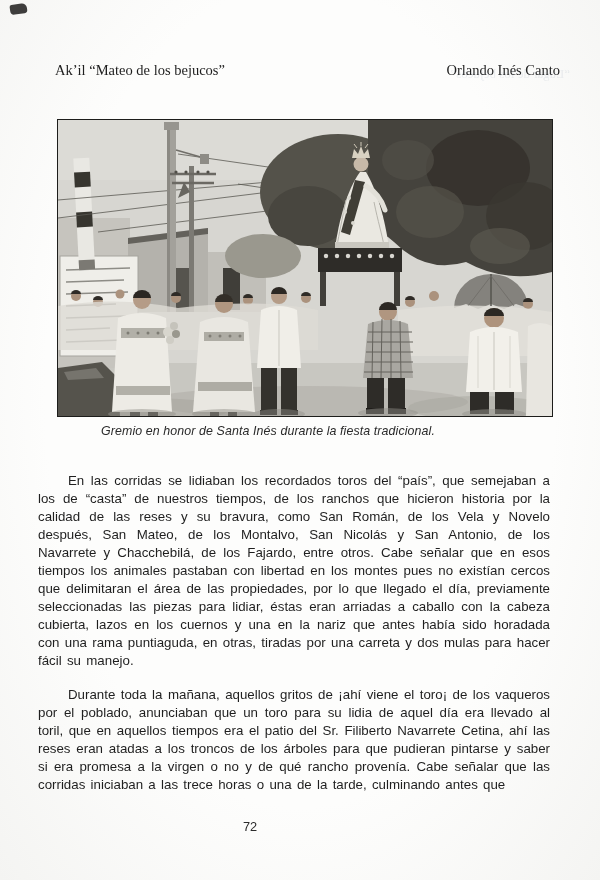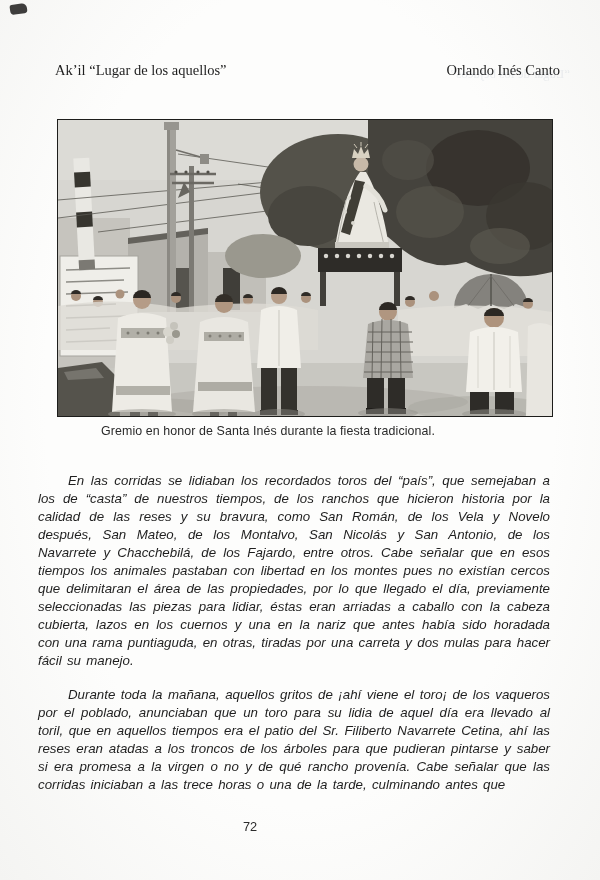--- a/index.html
+++ b/index.html
@@ -39,43 +39,43 @@
   .bleed-1{top:645px;left:38px;width:524px;font-size:12.5px;opacity:.14;text-align:justify;}
   .bleed-2{top:662px;left:38px;width:524px;font-size:12.5px;opacity:.17;text-align:justify;}
   
   .photo-frame{
     position:absolute;left:57px;top:119px;width:494px;height:296px;
     border:1px solid #1d1d1b;background:#d6d5d0;box-sizing:content-box;
   }
   .photo-frame svg{display:block;width:494px;height:296px;}
   .caption{
     position:absolute;top:424px;left:0;width:536px;text-align:center;
-    font-size:12.4px;color:#2a2a2a;letter-spacing:.1px;
+    font-size:12.4px;color:#2a2a2a;letter-spacing:.1px;font-style:italic;
   }
   
   .bodytext{
     position:absolute;left:38px;top:472px;width:524px;
     font-size:13.3px;line-height:18px;color:#1f1f1f;
     text-align:justify;word-spacing:1.6px;
   }
-  .bodytext p{margin:0 12px 16px 0;text-indent:30px;font-style:italic;}
+  .bodytext p{margin:0 12px 16px 0;text-indent:30px;}
   .pageno{
     position:absolute;top:819px;left:0;width:500px;text-align:center;
     font-size:12.8px;color:#2b2b2b;
   }
 </style>
 </head>
 <body>
 
 <div class="page">
 
   <div class="corner-mark"></div>
 
   <div class="hdr">
-    <span>Ak’il “Lugar de los aquellos”</span>
+    <span>Ak’il “Mateo de los bejucos”</span>
     <span>Orlando Inés Canto</span>
   </div>
 
   <div class="bleed bleed-hdr">“Lugar de los bejucos”</div>
 
   <div class="photo-frame">
     <svg viewBox="0 0 494 296" role="img">
 
       <rect x="0" y="0" width="494" height="296" fill="#d7d6d1"></rect>
       <rect x="0" y="0" width="494" height="60" fill="#dcdbd6"></rect>

